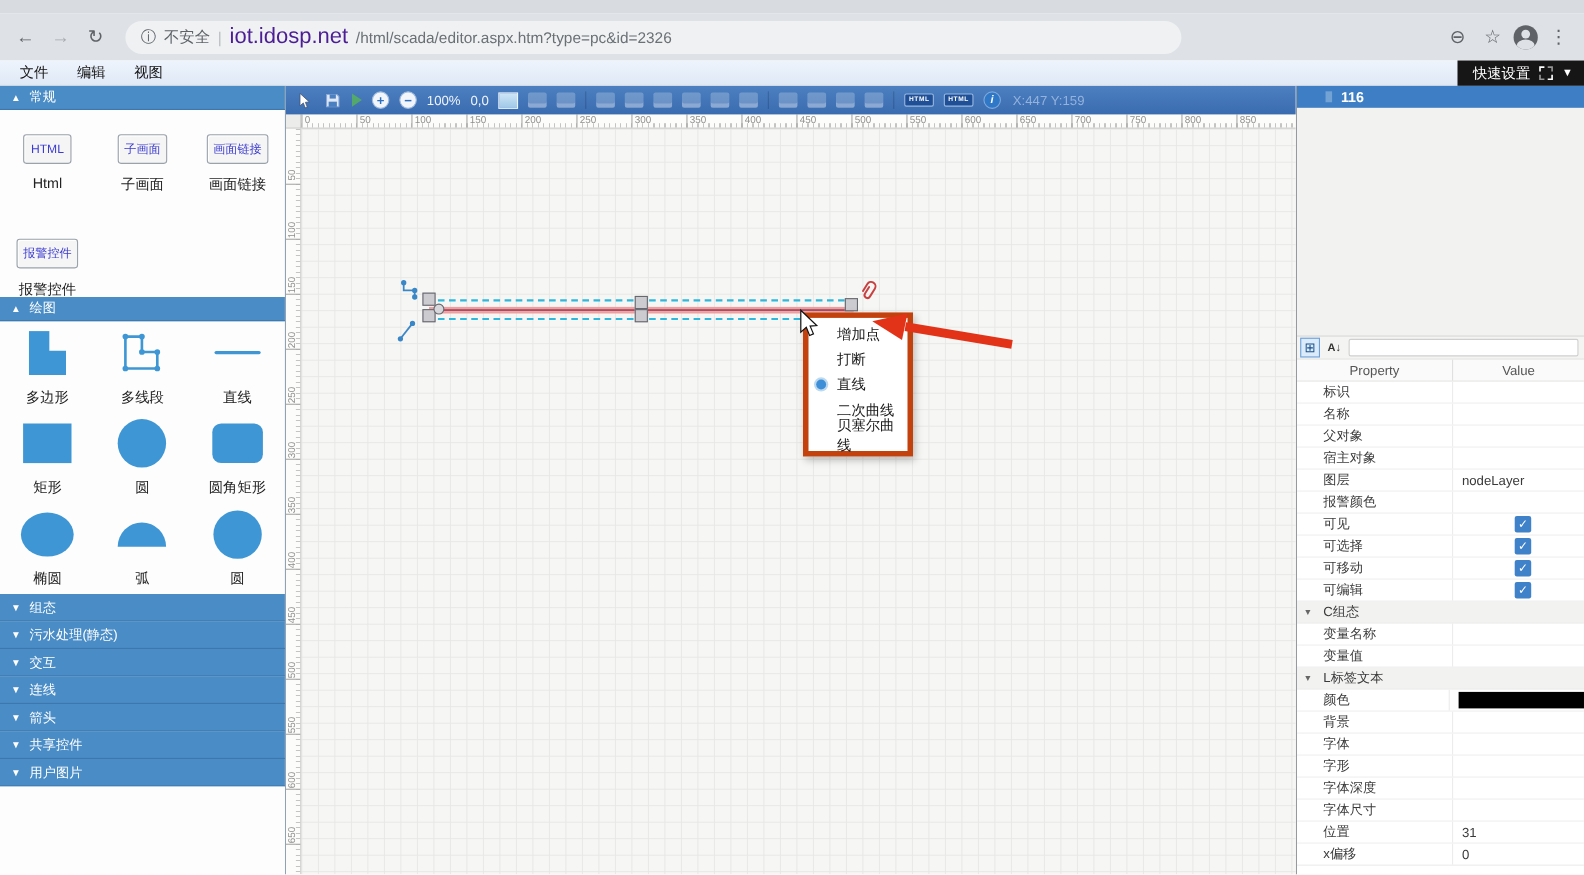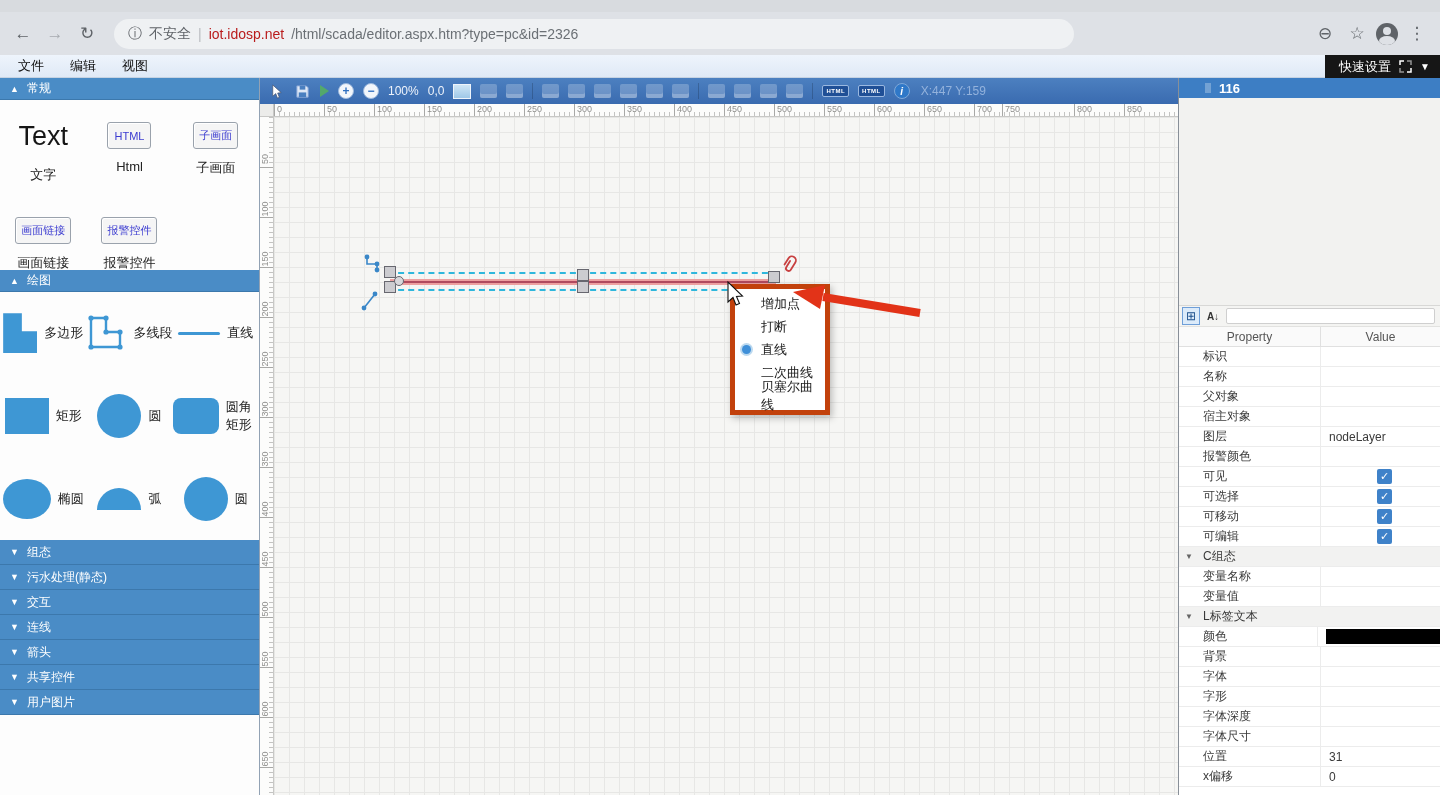--- a/index.html
+++ b/index.html
@@ -10,21 +10,21 @@
   .tabstrip { height:12px; background:#d8dbdf; }
   .addressbar { height:43px; background:#dee1e6; display:flex; align-items:center; padding:0 10px; gap:6px; }
   .navicon { width:26px; height:26px; display:flex; align-items:center; justify-content:center;
              font-size:17px; color:#5f6368; border-radius:50%; }
   .navicon.dim { color:#a7abb0; }
   .urlpill { flex:1; height:30px; background:#eff1f3; border-radius:15px; display:flex; align-items:center;
              padding:0 14px; gap:7px; margin:0 8px; max-width:960px; }
   .urlpill .infoglyph { color:#5f6368; font-size:14px; }
   .urlpill .sec { color:#5f6368; font-size:14px; }
   .urlpill .sep { color:#b9bcc0; font-size:14px; }
-  .urlpill .host { color:#b91c1c; font-size:14px; }
+  .urlpill .host { color:#4c1d95; font-size:20px; }
   .urlpill .path { color:#6b7075; font-size:14px; }
   .rightpush { margin-left:auto; }
   .avatar { width:22px; height:22px; border-radius:50%; background:#5f6368; position:relative; overflow:hidden; }
   .avatar::before { content:""; position:absolute; left:7px; top:4px; width:8px; height:8px; border-radius:50%; background:#dee1e6; }
   .avatar::after { content:""; position:absolute; left:3px; top:13px; width:16px; height:10px; border-radius:50%; background:#dee1e6; }
 
   
   .menubar { position:relative; height:23px; background:linear-gradient(#eef4fc,#dfe9f6);
              border-bottom:1px solid #c6d3e2; display:flex; align-items:center; font-size:13px; color:#111; }
   .menuitem { padding:16px 13px; height:100%; display:flex; align-items:center; cursor:default; }
@@ -44,21 +44,21 @@
   .sechead.h25 { height:25px; }
   .general-items { height:170px; display:grid; grid-template-columns:repeat(3,1fr);
                    grid-template-rows:95px 75px; padding-top:8px; flex:0 0 auto; }
   .gcell { display:flex; flex-direction:column; align-items:center; justify-content:flex-start; gap:10px; padding-top:8px; }
   .gbig { font-size:27px; color:#161616; line-height:40px; height:40px; }
   .gbtn { height:27px; min-width:44px; padding:0 5px; background:#f5f5f5; border:1px solid #9aa2ac;
           box-shadow:inset 1px 1px 0 #fff; border-radius:3px; color:#3b3bd0; font-size:11px;
           font-family:"Liberation Sans",sans-serif; display:flex; align-items:center; justify-content:center; margin-top:6px; }
   .glabel { font-size:13px; color:#222; }
   .shape-items { height:248px; display:grid; grid-template-columns:repeat(3,1fr); grid-template-rows:repeat(3,1fr); flex:0 0 auto; }
-  .scell { display:flex; flex-direction:row; align-items:center; justify-content:center; gap:7px; }
+  .scell { display:flex; flex-direction:column; align-items:center; justify-content:center; gap:7px; }
   .sbox { height:48px; display:flex; align-items:center; justify-content:center; }
   .slabel { font-size:13px; color:#222; }
   .sh-polygon { width:34px; height:40px; background:var(--accent);
                 clip-path:polygon(0 0,55% 0,55% 45%,100% 45%,100% 100%,0 100%); }
   .sh-line { width:42px; height:3px; background:var(--accent); border-radius:2px; }
   .sh-rect { width:44px; height:36px; background:var(--accent); }
   .sh-circle { width:44px; height:44px; border-radius:50%; background:var(--accent); }
   .sh-rrect { width:46px; height:36px; border-radius:8px; background:var(--accent); }
   .sh-ellipse { width:48px; height:40px; border-radius:50%; background:var(--accent); }
   .sh-arc { width:44px; height:22px; border-radius:44px 44px 0 0; background:var(--accent); }
@@ -194,24 +194,20 @@
 
   <div class="main">
 
     <aside class="sidebar">
       <div class="sechead">
         <span class="tri">▲</span>
         <span>常规</span>
       </div>
       <div class="general-items">
           <div class="gcell">
-            <div class="gbig">Text</div>
-            <div class="glabel">文字</div>
-          </div>
-          <div class="gcell">
             <button class="gbtn">HTML</button>
             <div class="glabel">Html</div>
           </div>
           <div class="gcell">
             <button class="gbtn">子画面</button>
             <div class="glabel">子画面</div>
           </div>
           <div class="gcell">
             <button class="gbtn">画面链接</button>
             <div class="glabel">画面链接</div>
@@ -373,21 +369,21 @@
           <span class="tlab" style="left: 250px;">250</span>
           <span class="tlab" style="left: 300px;">300</span>
           <span class="tlab" style="left: 350px;">350</span>
           <span class="tlab" style="left: 400px;">400</span>
           <span class="tlab" style="left: 450px;">450</span>
           <span class="tlab" style="left: 500px;">500</span>
           <span class="tlab" style="left: 550px;">550</span>
           <span class="tlab" style="left: 600px;">600</span>
           <span class="tlab" style="left: 650px;">650</span>
           <span class="tlab" style="left: 700px;">700</span>
-          <span class="tlab" style="left: 728px;">750</span>
+          <span class="tlab" style="left: 750px;">750</span>
           <span class="tlab" style="left: 800px;">800</span>
           <span class="tlab" style="left: 850px;">850</span>
         </div>
       <div class="ruler-left">
           <span class="rtick" style="top: 50px;"></span>
           <span class="rlab" style="top: 36px;">50</span>
           <span class="rtick" style="top: 100px;"></span>
           <span class="rlab" style="top: 86px;">100</span>
           <span class="rtick" style="top: 150px;"></span>
           <span class="rlab" style="top: 136px;">150</span>

